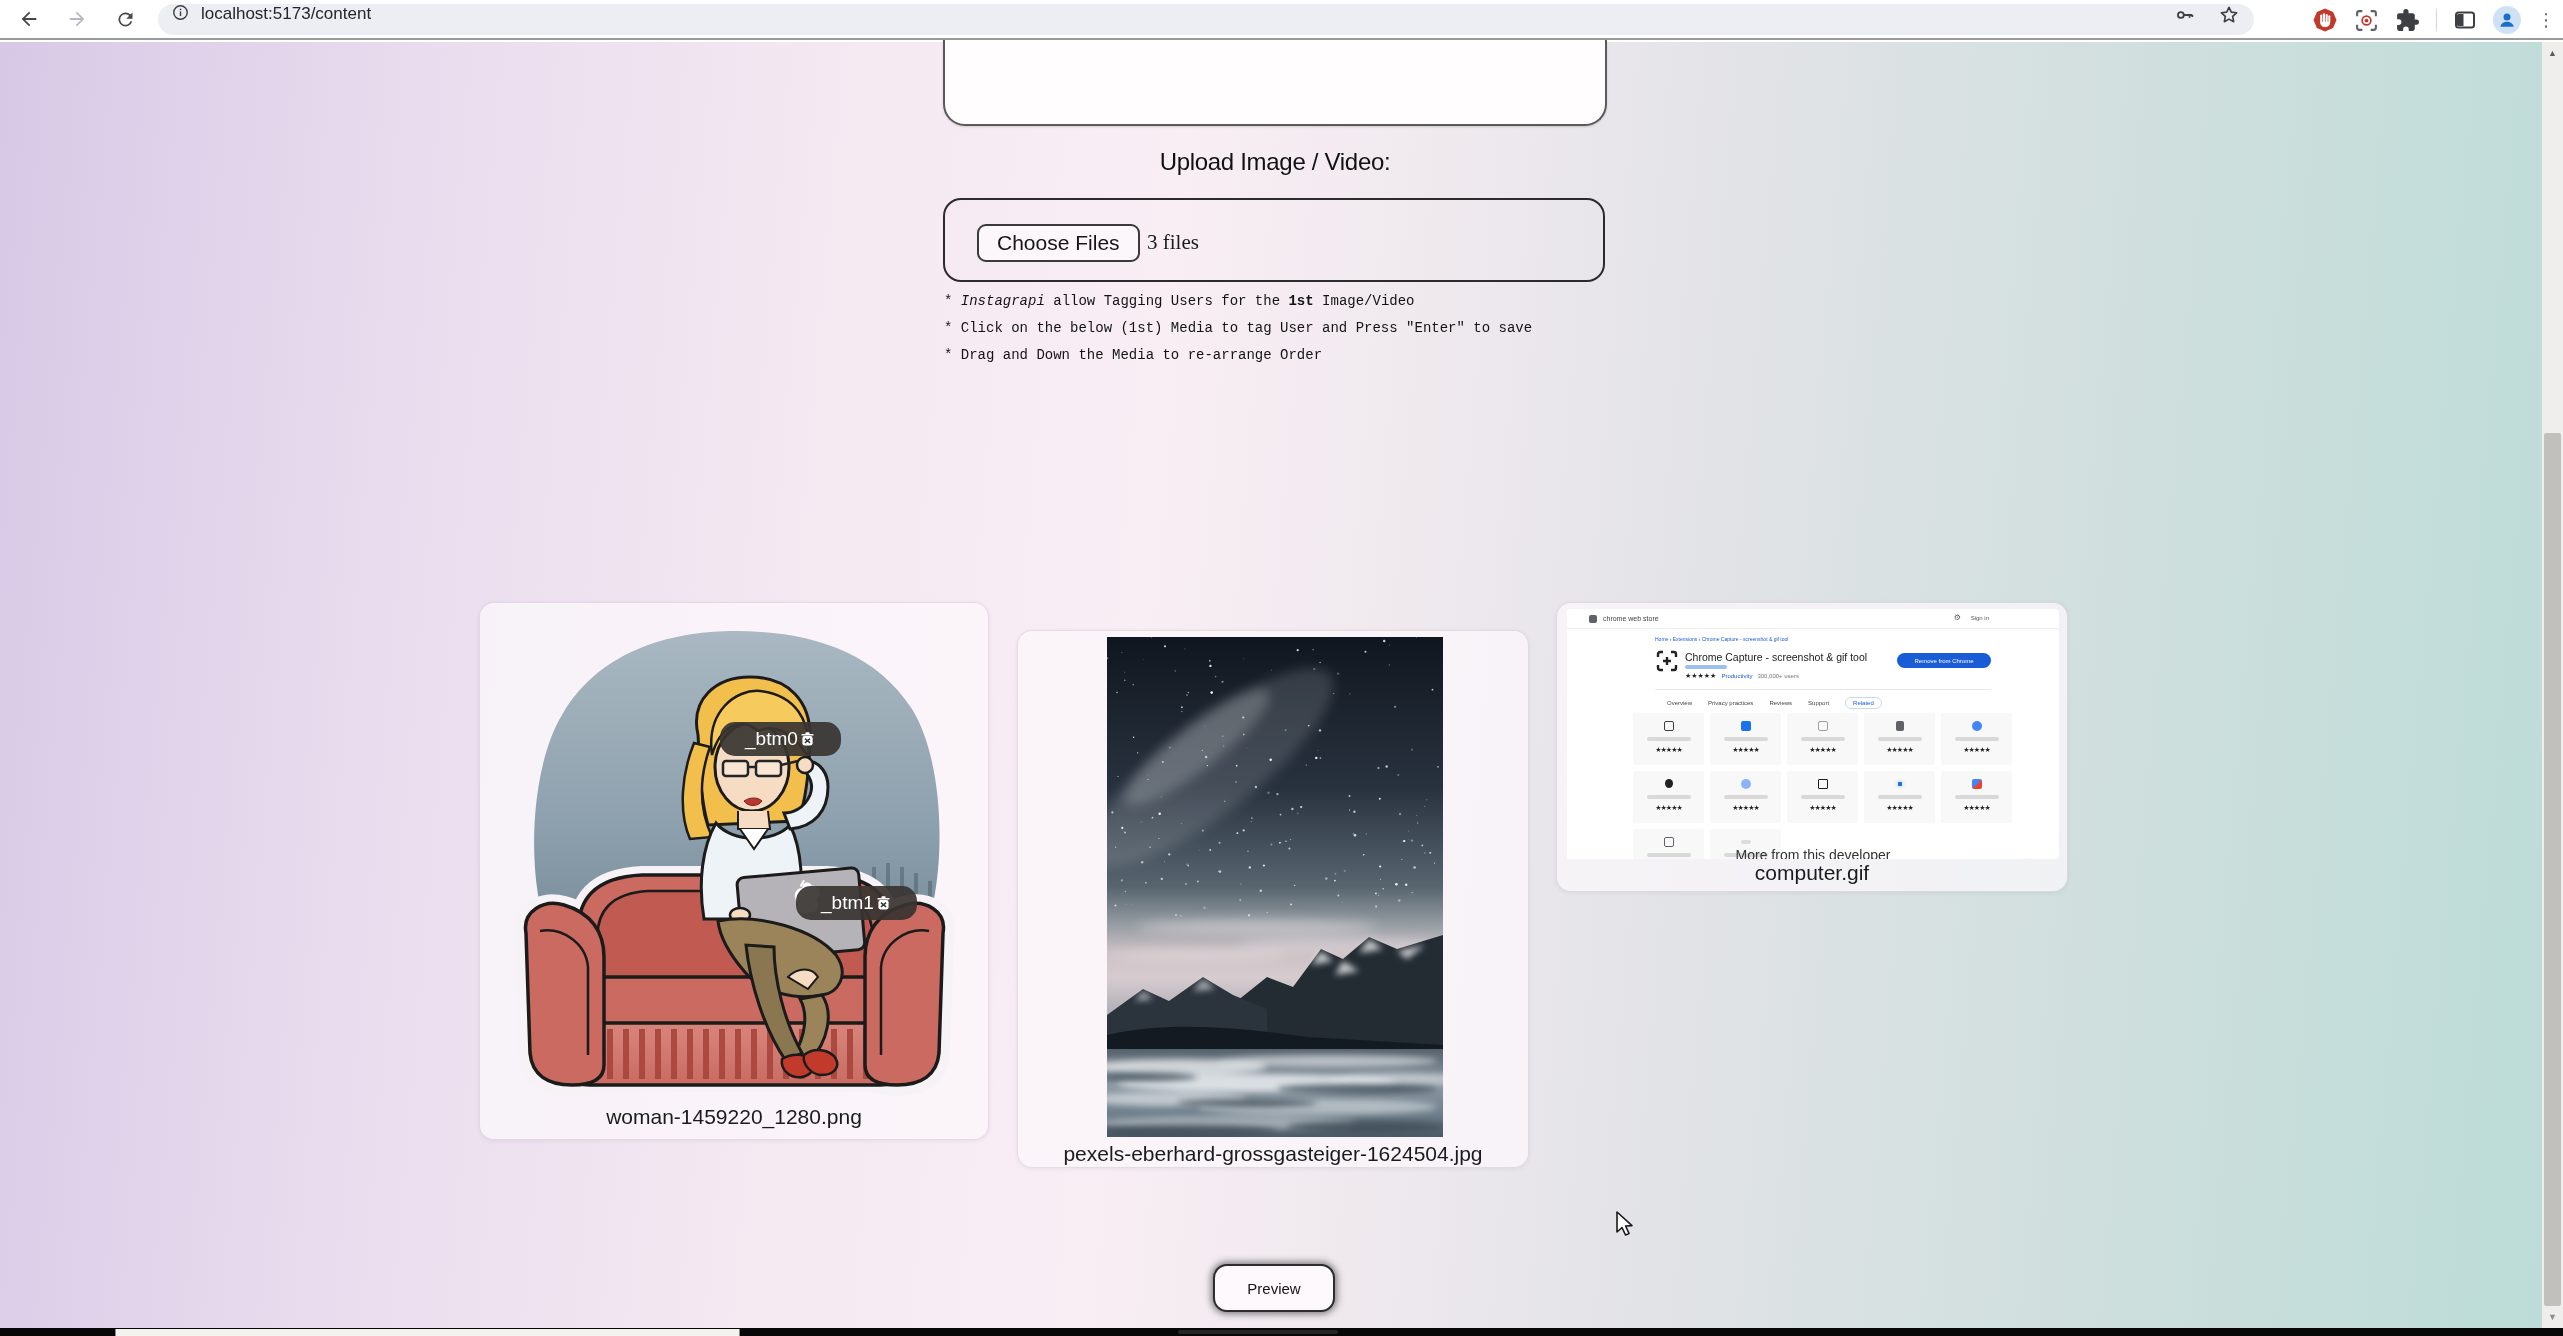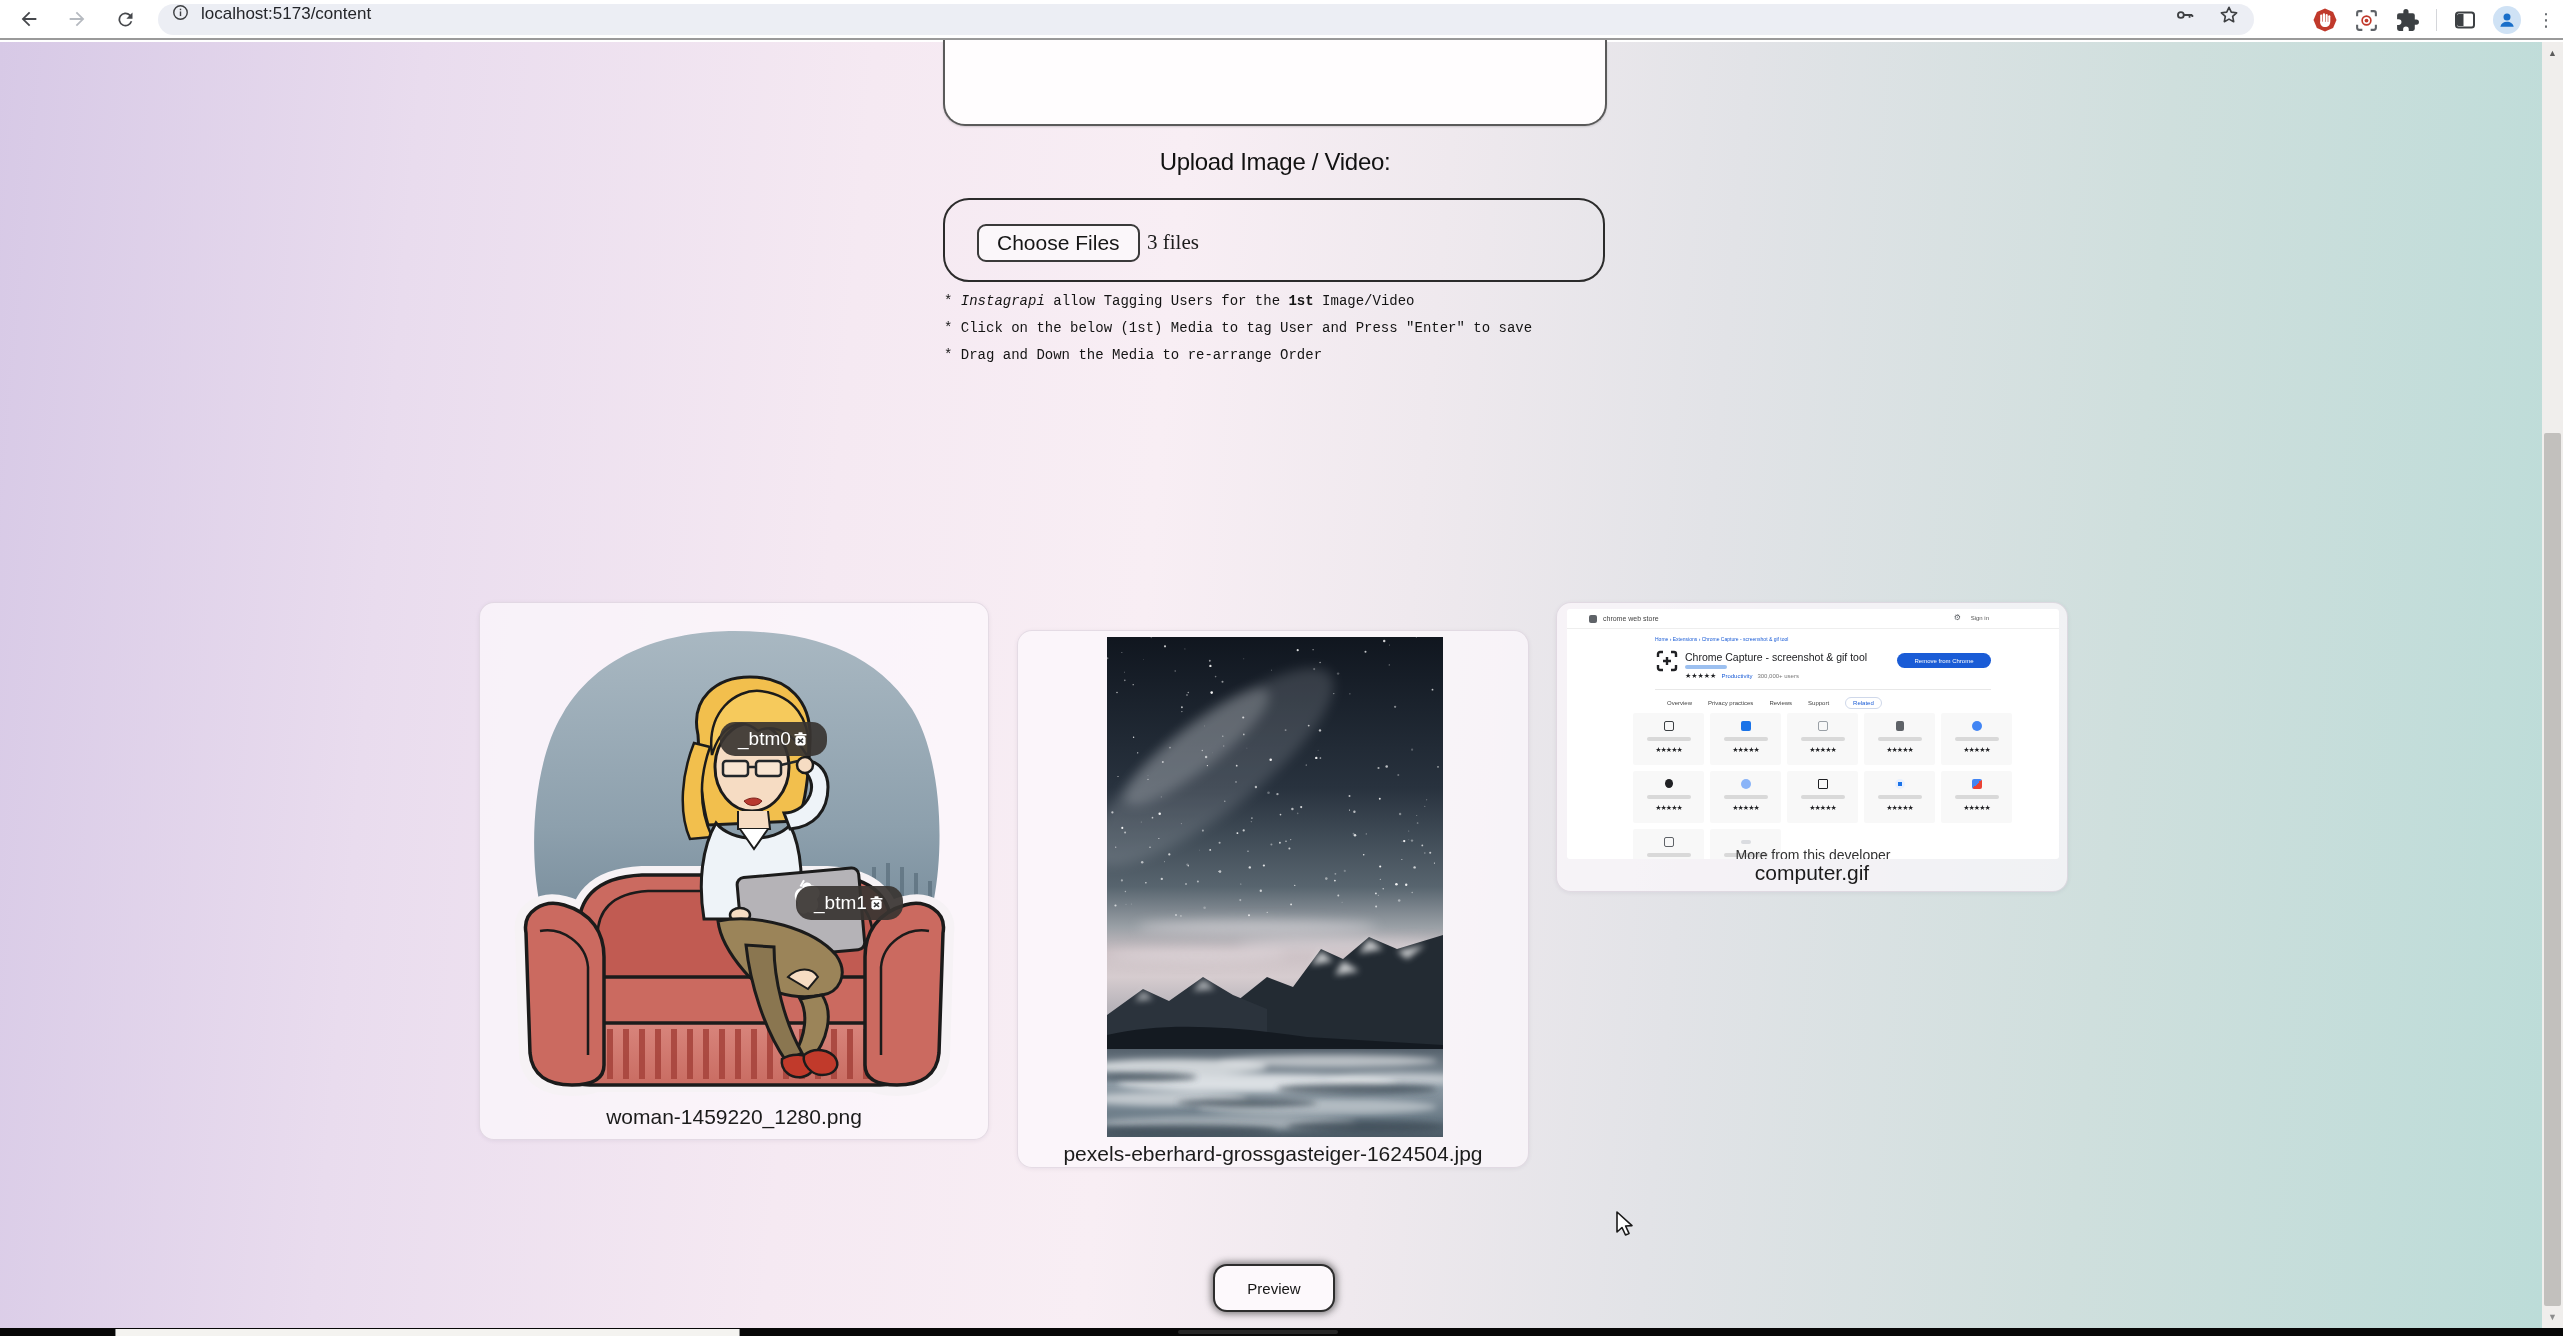--- a/index.html
+++ b/index.html
@@ -28,21 +28,21 @@
           background:linear-gradient(95deg,#d7c9e6 0%, #e9dcee 16%, #f5e9f2 33%, #f8eef4 45%,
                      #efe9ee 55%, #e2e3e7 66%, #cfdfdd 82%, #bcdcd8 100%); }
 
   .cutbox { position:absolute; left:943px; top:-2px; width:664px; height:86px; background:#fffdfe;
             border:2px solid #5a5a5a; border-top:none; border-radius:0 0 22px 22px; box-shadow:0 1px 2px rgba(0,0,0,.15); }
 
   .heading { position:absolute; left:943px; top:106px; width:664px; text-align:center;
              font-size:24px; font-weight:500; color:#121212; letter-spacing:-.3px; }
 
   .filebox { position:absolute; left:943px; top:156px; width:662px; height:84px;
-             border:2px solid #2b2b2b; border-radius:26px; }
+             border:2px solid #2b2b2b; border-radius:18px; }
   .choosebtn { position:absolute; left:32px; top:24px; height:38px; padding:0 18px;
                background:#fbf7fa; border:2.5px solid #3a3a3a; border-radius:9px;
                font-size:21px; color:#161616; display:flex; align-items:center; }
   .filestatus { position:absolute; left:202px; top:30px; font-family:"Liberation Serif", serif;
                 font-size:21px; color:#1c1c1c; }
 
   .notes { position:absolute; left:944px; top:246px; font-size:14px; color:#141414; line-height:27px;font-family:Liberation Mono, monospace; }
   .notes .it { font-style:italic; }
   .notes .bd { font-weight:bold; }
 
@@ -54,21 +54,21 @@
   #card-1 { left:479px; top:560px; width:510px; height:538px; }
   #card-1 .art { position:absolute; left:22px; top:12px; width:465px; height:486px; }
   #card-1 .caption { top:502px; }
   #card-2 { left:1017px; top:588px; width:512px; height:538px; }
   #card-2 .art { position:absolute; left:89px; top:6px; width:336px; height:500px; }
   #card-2 .caption { top:511px; }
   #card-3 { left:1556px; top:560px; width:512px; height:290px; }
   #card-3 .caption { top:258px; }
 
   .badge { position:absolute; height:34px; background:rgba(56,52,49,.92); border-radius:15px;
-           display:flex; align-items:center; gap:1px; padding:0 18px; color:#fff; font-size:19px; }
+           display:flex; align-items:center; gap:1px; padding:0 25px; color:#fff; font-size:19px; }
   #badge-0 { left:240px; top:119px; }
   #badge-1 { left:316px; top:283px; }
   .trash { width:17px; height:17px; }
 
   
   .shot { position:absolute; left:10px; top:6px; width:492px; height:250px; background:#ffffff;
           border-radius:3px; overflow:hidden; }
   .ws-head { position:absolute; left:0; top:0; width:100%; height:20px; border-bottom:1px solid #eeeeee;
              display:flex; align-items:center; }
   .ws-logo { width:8px; height:8px; background:#5f6368; border-radius:2px; margin-left:22px; }

